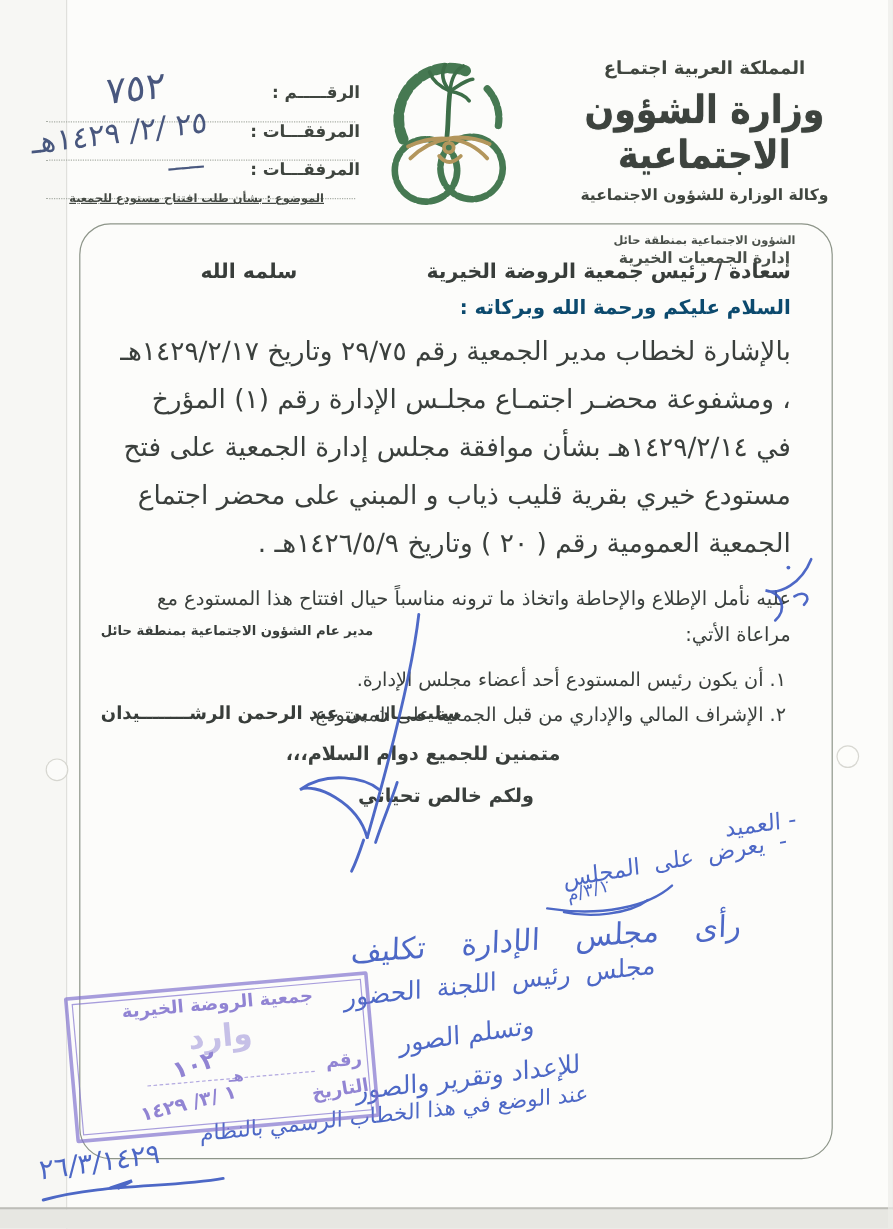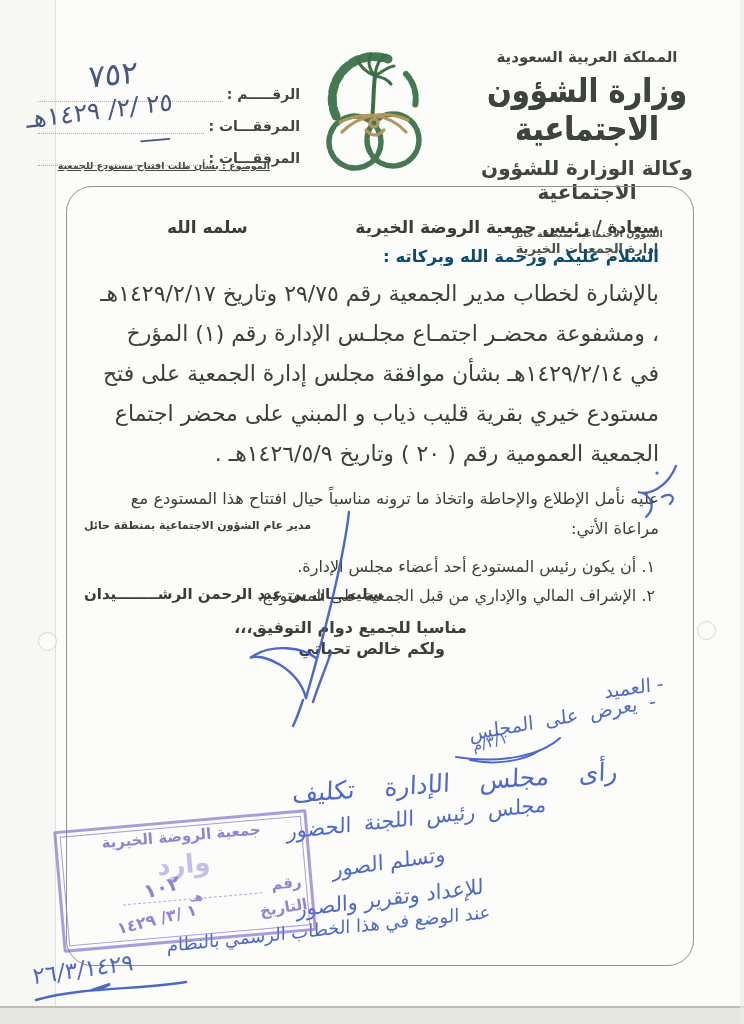--- a/index.html
+++ b/index.html
@@ -12,46 +12,46 @@
   .scan-bottom-strip{position:absolute;left:0;top:1008px;width:744px;height:16px;background:#e7e7e2;}
   .scan-strip-right{position:absolute;right:0;top:0;width:4px;height:100%;background:#ececE8;opacity:.7;}
   .punch{position:absolute;width:17px;height:17px;border-radius:50%;border:1.5px solid #cfcfc8;background:#fdfdfb;opacity:.8;}
   .punch.left{left:38px;top:632px;}
   .punch.right{left:697px;top:621px;}
   
   .hdr{position:absolute;left:440px;top:48px;width:294px;text-align:center;}
   .hdr .kingdom{font-size:15px;font-weight:bold;color:#40463f;letter-spacing:.5px;}
   .hdr .ministry{font-size:29px;font-weight:bold;color:#3d433e;margin-top:10px;transform:scaleY(1.12);
                  text-shadow:0 0 .6px #3d433e;}
-  .hdr .agency{font-size:20px;font-weight:bold;color:#40463f;margin-top:12px;}
+  .hdr .agency{font-size:13px;font-weight:bold;color:#40463f;margin-top:12px;}
   .hdr .dept1{font-size:9.5px;font-weight:bold;color:#4a504a;margin-top:24px;}
   .hdr .dept2{font-size:13px;font-weight:bold;color:#4a504a;margin-top:2px;}
   .emblem{position:absolute;left:318px;top:46px;}
   .fields{position:absolute;left:38px;top:70px;width:262px;}
-  .field-row{display:flex;direction:rtl;align-items:flex-end;height:32px;}
+  .field-row{display:flex;direction:rtl;height:32px;flex-direction:column;}
   .field-row .lbl{font-size:14px;font-weight:bold;color:#3f453f;white-space:nowrap;}
   .field-row .dots{flex:1;border-bottom:1.6px dotted #a9aea6;height:20px;margin-right:4px;}
   .subject{position:absolute;left:40px;top:160px;width:230px;font-size:9.5px;font-weight:bold;
            color:#444943;text-align:right;text-decoration:underline;}
   
   .hw{position:absolute;white-space:nowrap;color:#3f5cc2;opacity:.92;}
   .hw-dark{color:#3a4a74;}
   
   .letter-box{position:absolute;left:66px;top:186px;width:628px;height:780px;
               border:1.6px solid #8d9589;border-radius:26px;box-sizing:border-box;
               padding:30px 34px 0 30px;}
   .salute-row{display:flex;justify-content:space-between;padding-left:70px;
               font-size:17px;font-weight:bold;color:#383d3a;}
   .greeting{margin-top:10px;font-size:16.5px;font-weight:bold;color:#0c4a6e;}
   .para{margin-top:8px;font-size:22px;line-height:40px;text-align:right;color:#3a3f3c;}
   .para2{margin-top:10px;font-size:16.3px;line-height:30px;color:#3a3f3c;}
   .itemlist{margin-top:8px;}
   .item{font-size:16px;line-height:29px;color:#3a3f3c;padding-right:4px;}
   .closing1{margin-top:8px;margin-right:192px;font-size:16px;font-weight:bold;}
-  .closing2{margin-top:2px;margin-right:214px;font-size:16px;font-weight:bold;}
+  .closing2{margin-top:16px;margin-right:214px;font-size:16px;font-weight:bold;}
   .signer-title{position:absolute;left:84px;top:519px;font-size:11px;font-weight:bold;color:#383d3a;}
   .signer-name{position:absolute;left:84px;top:585px;font-size:15px;font-weight:bold;color:#383d3a;}
   
   .ink-svg{position:absolute;left:0;top:0;pointer-events:none;}
   
   .stamp{position:absolute;left:58px;top:820px;width:248px;height:116px;transform:rotate(-5deg);
          border:3px solid rgba(128,112,206,.8);border-radius:2px;opacity:.85;}
   .stamp-inner{position:absolute;inset:3px;border:1.5px solid rgba(128,112,206,.8);}
   .stamp *{color:#7f70cd;}
   .stamp-title{position:absolute;top:4px;left:0;width:100%;text-align:center;
@@ -69,21 +69,21 @@
 <body>
 
 <div class="page">
 
   <div class="scan-strip-left"></div>
   <div class="paper-edge-left"></div>
   <div class="punch left"></div>
   <div class="punch right"></div>
 
   <div class="hdr">
-    <div class="kingdom">المملكة العربية السعودية</div>
+    <div class="kingdom">المملكة العربية اجتمـاع</div>
     <div class="ministry">وزارة الشؤون الاجتماعية</div>
     <div class="agency">وكالة الوزارة للشؤون الاجتماعية</div>
     <div class="dept1">الشؤون الاجتماعية بمنطقة حائل</div>
     <div class="dept2">إدارة الجمعيات الخيرية</div>
   </div>
 
   <svg class="emblem" width="112" height="128" viewBox="0 0 112 128">
     <g fill="none" stroke="#467952" stroke-linecap="round">
       <path d="M 18 70 A 42 42 0 0 1 70 13" stroke-width="9" stroke-dasharray="8 4"></path>
       <path d="M 88 28 A 36 36 0 0 1 97 60" stroke-width="6" stroke-dasharray="6 3"></path>
@@ -131,21 +131,21 @@
       <span>سعادة / رئيس جمعية الروضة الخيرية</span>
       <span>سلمه الله</span>
     </div>
     <div class="greeting">السلام عليكم ورحمة الله وبركاته :</div>
     <div class="para">بالإشارة لخطاب مدير الجمعية  رقم ٢٩/٧٥ وتاريخ ١٤٢٩/٢/١٧هـ  ، ومشفوعة محضـر اجتمـاع مجلـس الإدارة رقم (١) المؤرخ في ١٤٢٩/٢/١٤هـ بشأن موافقة مجلس إدارة الجمعية  على فتح مستودع خيري بقرية قليب ذياب و المبني على محضر اجتماع الجمعية العمومية رقم ( ٢٠ ) وتاريخ ١٤٢٦/٥/٩هـ .</div>
     <div class="para2">عليه نأمل الإطلاع والإحاطة واتخاذ ما ترونه مناسباً حيال افتتاح هذا المستودع مع مراعاة  الأتي:</div>
     <div class="itemlist">
       <div class="item">١. أن يكون رئيس المستودع أحد أعضاء مجلس الإدارة.</div>
       <div class="item">٢. الإشراف المالي والإداري من قبل الجمعية على المستودع.</div>
     </div>
-    <div class="closing1">مناسبا للجميع دوام التوفيق،،،</div>
+    <div class="closing1">متمنين للجميع دوام السلام،،،</div>
     <div class="closing2">ولكم خالص تحياتي</div>
   </div>
 
   <div class="signer-title">مدير عام الشؤون الاجتماعية بمنطقة حائل</div>
   <div class="signer-name">سليمـــان بن عبد الرحمن الرشــــــــيدان</div>
 
   <svg class="ink-svg" width="744" height="1024" viewBox="0 0 744 1024">
     <g fill="none" stroke="#3f5cc2" stroke-width="2.4" stroke-linecap="round" opacity=".92">
       <g>
         <path d="M 349 512 C 344 556 326 628 306 698"></path>

